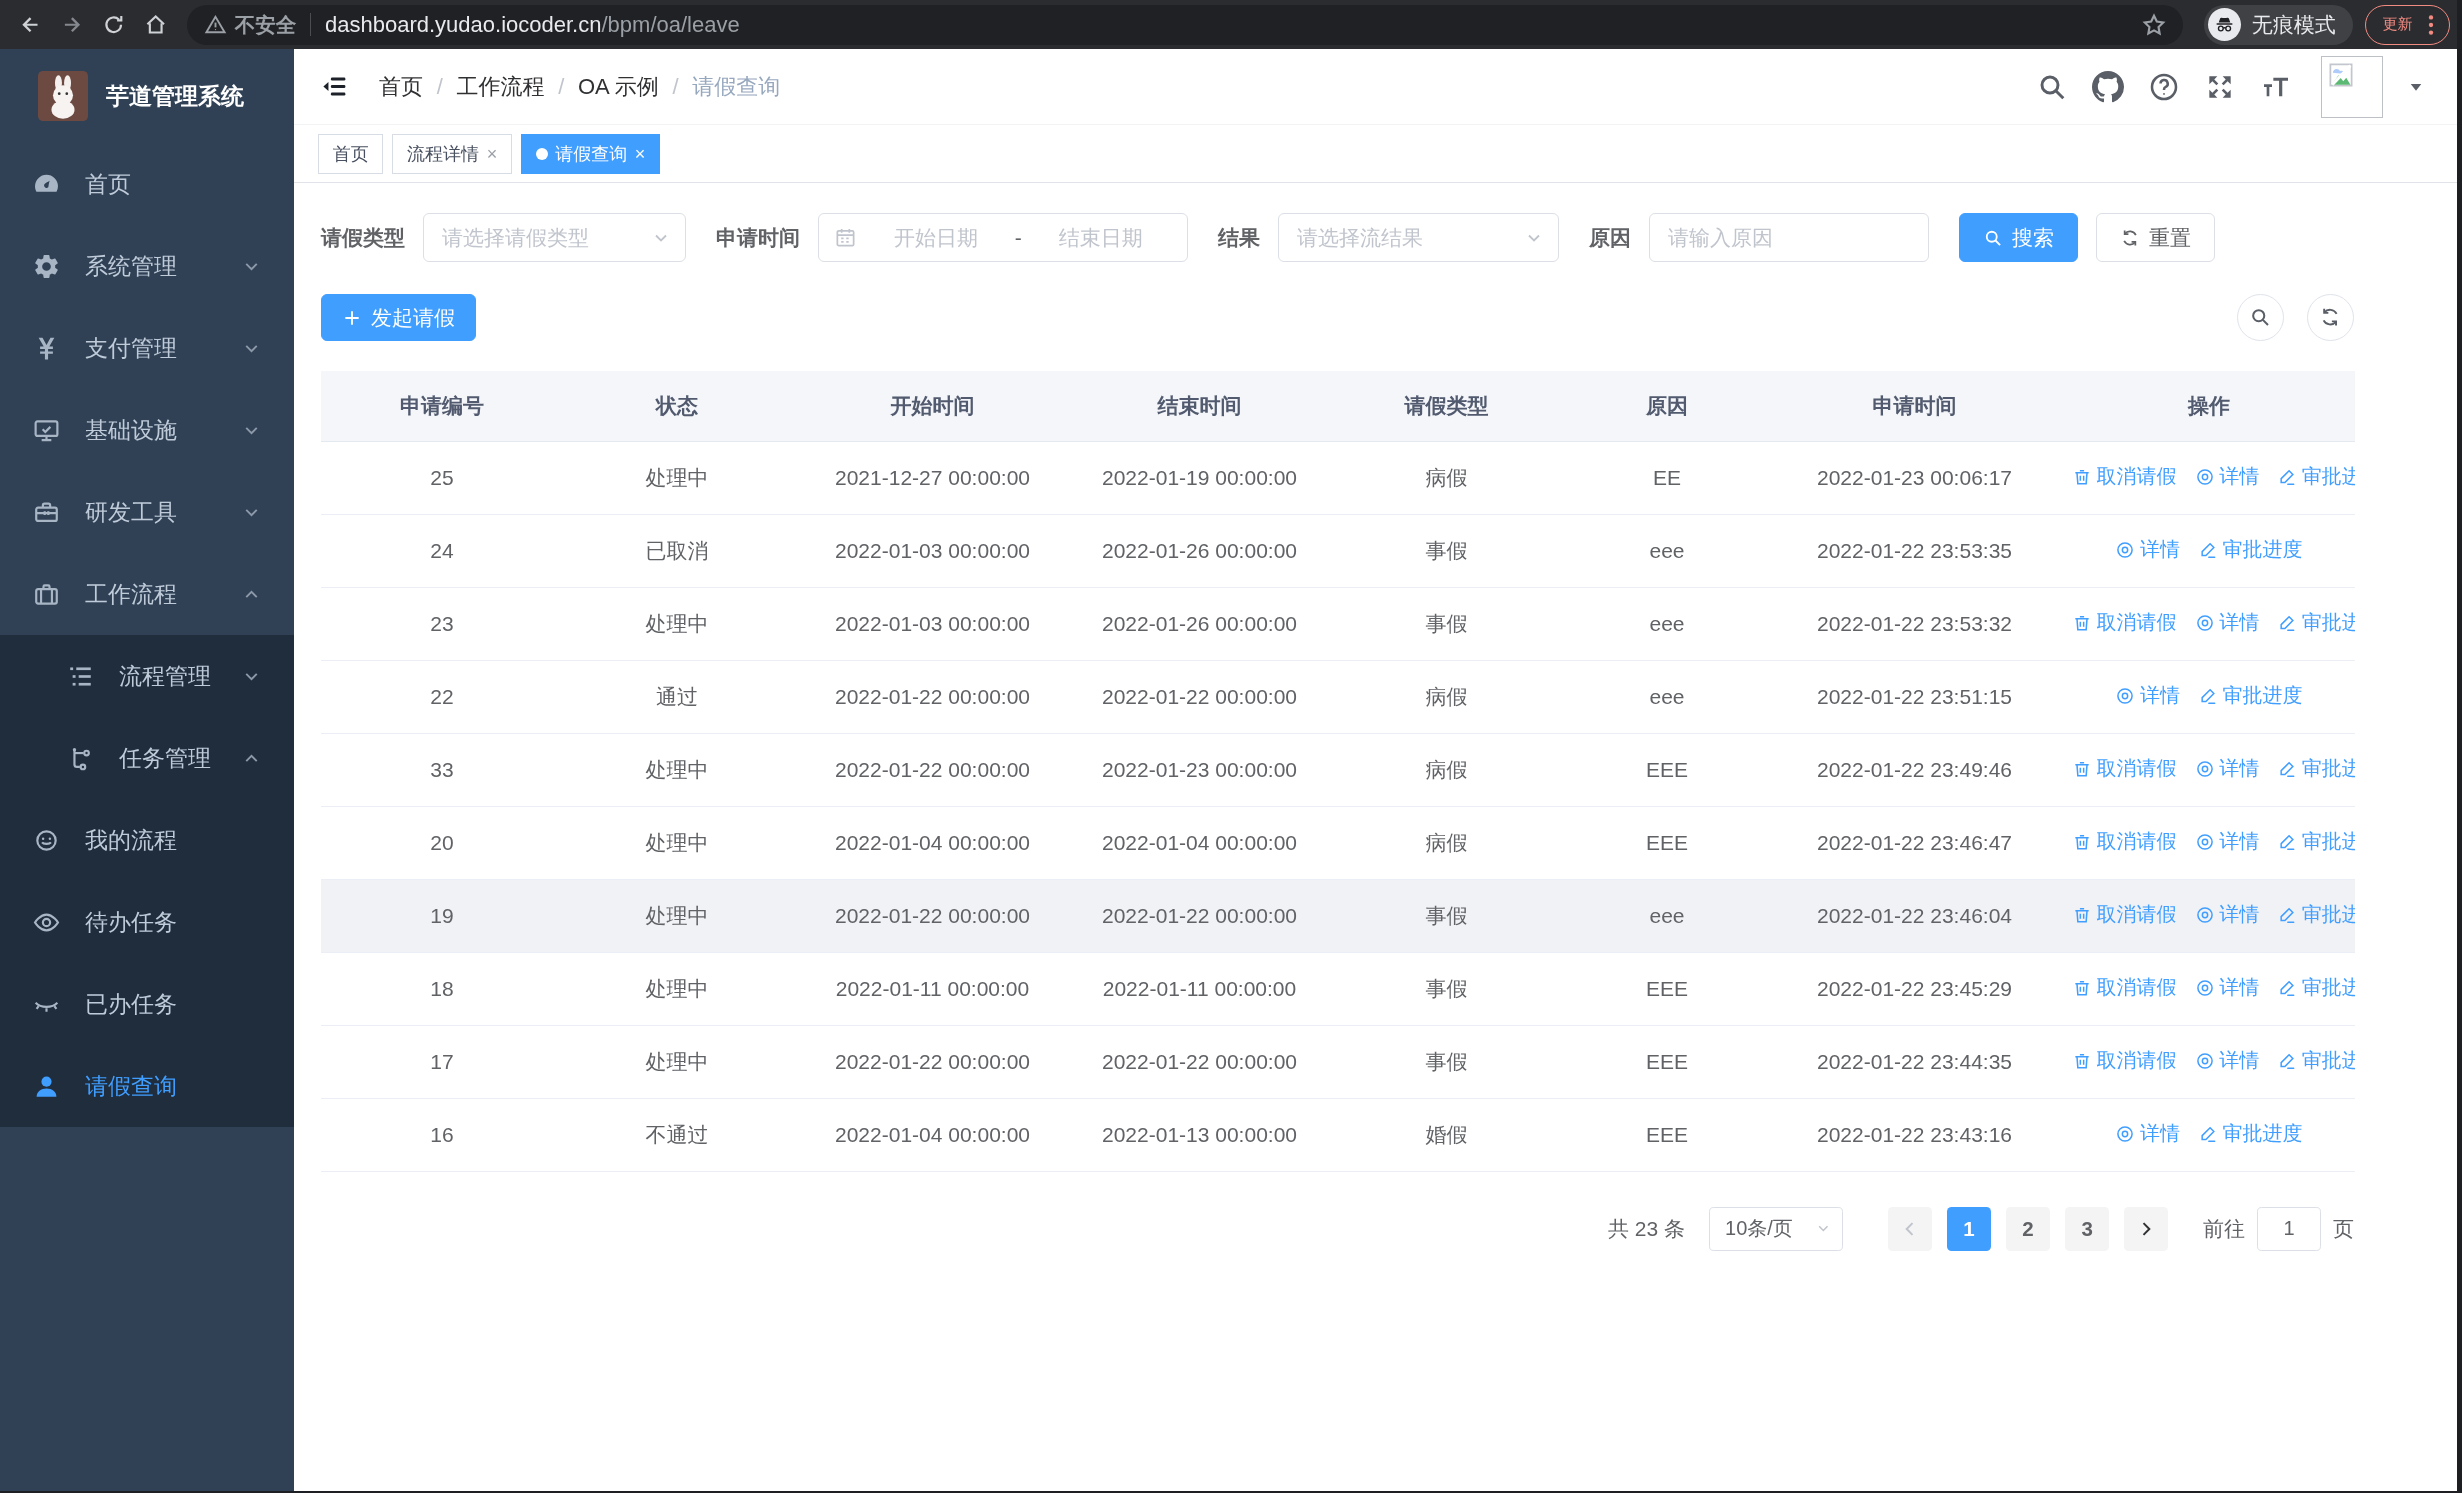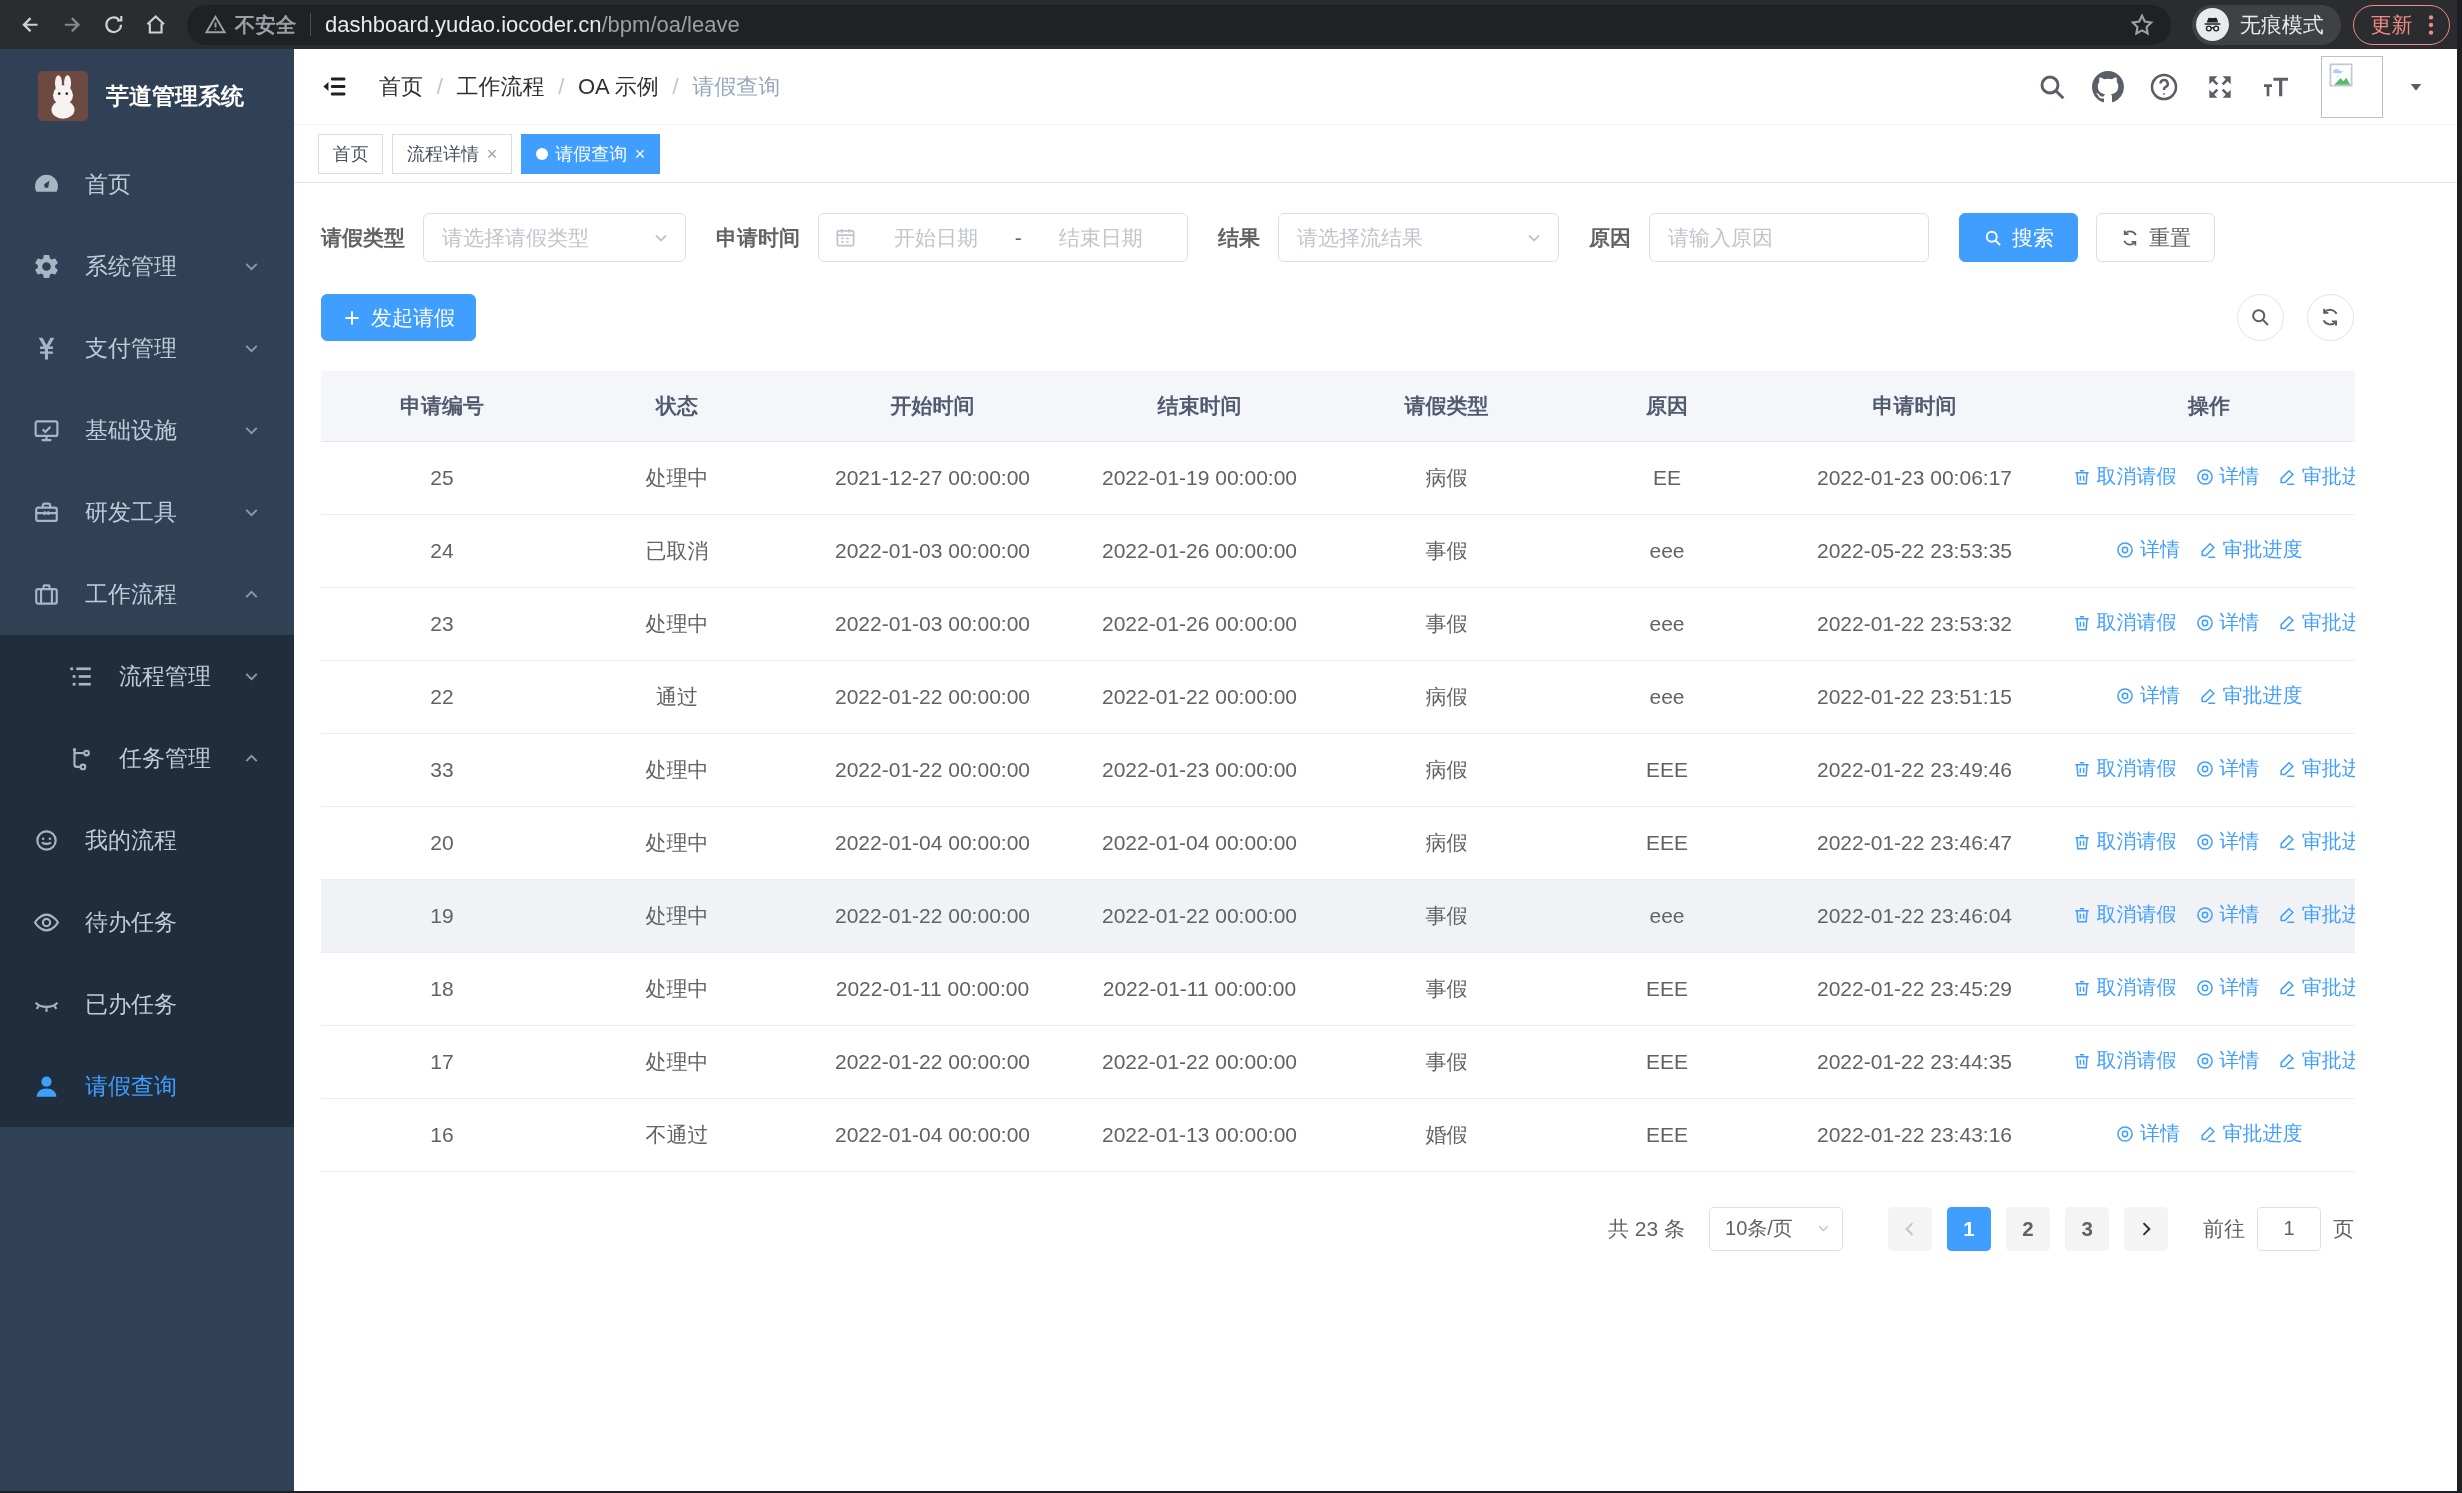--- a/index.html
+++ b/index.html
@@ -19,21 +19,21 @@
   .o-warn { width: 23px; height: 23px; color: #9aa0a6; }
   .o-sec { color: #9aa0a6; font-size: 20.5px; margin-left: 7.6px; white-space: nowrap; font-weight: bold; }
   .o-div { width: 1.5px; height: 23px; background: #4a4d51; margin: 0 13.7px; }
   .o-url { font-size: 22px; white-space: nowrap; overflow: hidden; }
   .o-url .host { color: #e8eaed; }
   .o-url .path { color: #9aa0a6; }
   .o-star { width: 26px; height: 26px; color: #9aa0a6; margin-left: auto; }
   .incog { height: 40px; border-radius: 20px; background: #3f4144; display: flex; align-items: center; gap: 10.6px; padding: 0 16.7px 0 3.8px; margin: 0 7.6px; }
   .incog-circle { width: 33px; height: 33px; background: #e8eaed; border-radius: 50%; color: #202124; padding: 6px; }
   .incog span.lbl { color: #e8eaed; font-size: 21px; white-space: nowrap; }
-  .update-pill { height: 40px; border: 1.5px solid #f28b82; border-radius: 20px; color: #f28b82; display: flex; align-items: center; gap: 6px; padding: 0 4.6px 0 16.7px; font-size: 21px; white-space: nowrap; font-family: Liberation Serif, serif; }
+  .update-pill { height: 40px; border: 1.5px solid #f28b82; border-radius: 20px; color: #f28b82; display: flex; align-items: center; gap: 6px; padding: 0 4.6px 0 16.7px; font-size: 15px; white-space: nowrap; font-family: Liberation Serif, serif; }
   .dots { width: 26px; height: 26px; color: #f28b82; }
 
   
   .app { display: flex; height: 1445px; border-radius: 30px; }
   .sidebar { width: 294px; flex: none; background: #304156; color: #bfcbd9; overflow: hidden; }
   .logo { height: 94px; display: flex; align-items: center; padding-left: 38px; gap: 18px; }
   .logo-img { width: 50px; height: 50px; border-radius: 4.6px; overflow: hidden; }
   .logo-title { color: #fff; font-size: 23px; font-weight: 700; white-space: nowrap; }
   .menu-item { height: 82px; display: flex; align-items: center; padding: 0 32px 0 30px; gap: 23px; font-size: 23px; color: #bfcbd9; cursor: pointer; white-space: nowrap; }
   .mi-icon { width: 32px; height: 32px; color: #a8b5c5; padding: 1.5px; }
@@ -600,21 +600,21 @@
                     <span>审批进度</span>
                   </a></td>
               </tr>
               <tr>
                 <td>24</td>
                 <td>已取消</td>
                 <td>2022-01-03 00:00:00</td>
                 <td>2022-01-26 00:00:00</td>
                 <td>事假</td>
                 <td>eee</td>
-                <td>2022-05-22 23:53:35</td>
+                <td>2022-01-22 23:53:35</td>
                 <td class="actions"><a class="action-link">
                     <span class="ic">
                       <svg viewBox="0 0 24 24" fill="none" stroke="currentColor" stroke-width="1.8">
                         <circle cx="12" cy="12" r="8.5"></circle>
                         <circle cx="12" cy="12" r="3.2"></circle>
                       </svg>
                     </span>
                     <span>详情</span>
                   </a><a class="action-link">
                     <span class="ic">

